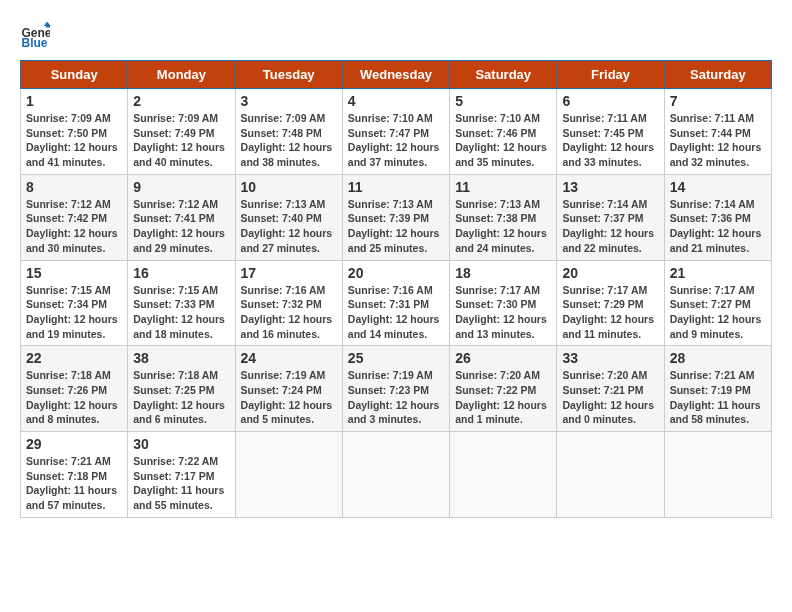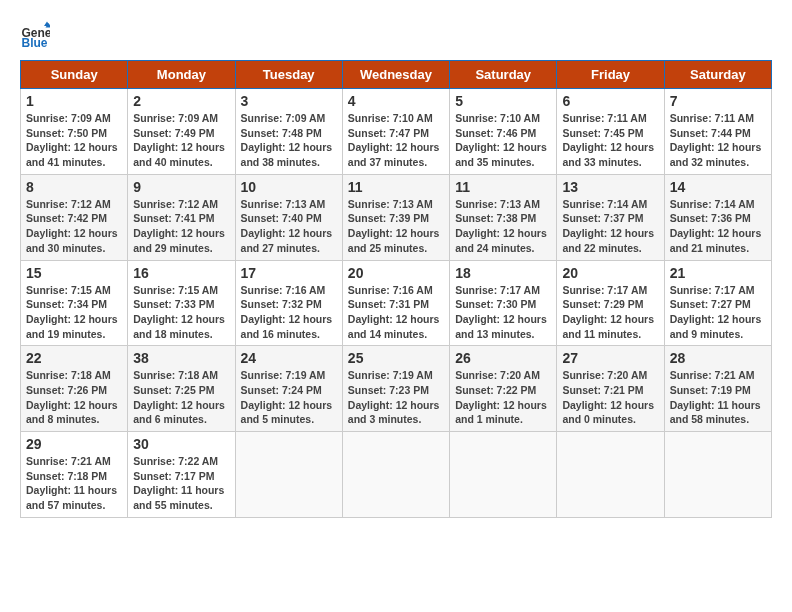--- a/index.html
+++ b/index.html
@@ -224,21 +224,21 @@
         </td>
         <td>
           <span class="day-num">25</span>
           <div class="day-detail">Sunrise: 7:19 AM<br>Sunset: 7:23 PM<br>Daylight: 12 hours<br>and 3 minutes.</div>
         </td>
         <td>
           <span class="day-num">26</span>
           <div class="day-detail">Sunrise: 7:20 AM<br>Sunset: 7:22 PM<br>Daylight: 12 hours<br>and 1 minute.</div>
         </td>
         <td>
-          <span class="day-num">27</span>
+          <span class="day-num">33</span>
           <div class="day-detail">Sunrise: 7:20 AM<br>Sunset: 7:21 PM<br>Daylight: 12 hours<br>and 0 minutes.</div>
         </td>
         <td>
           <span class="day-num">28</span>
           <div class="day-detail">Sunrise: 7:21 AM<br>Sunset: 7:19 PM<br>Daylight: 11 hours<br>and 58 minutes.</div>
         </td>
       </tr>
       <tr>
         <td>
           <span class="day-num">29</span>

